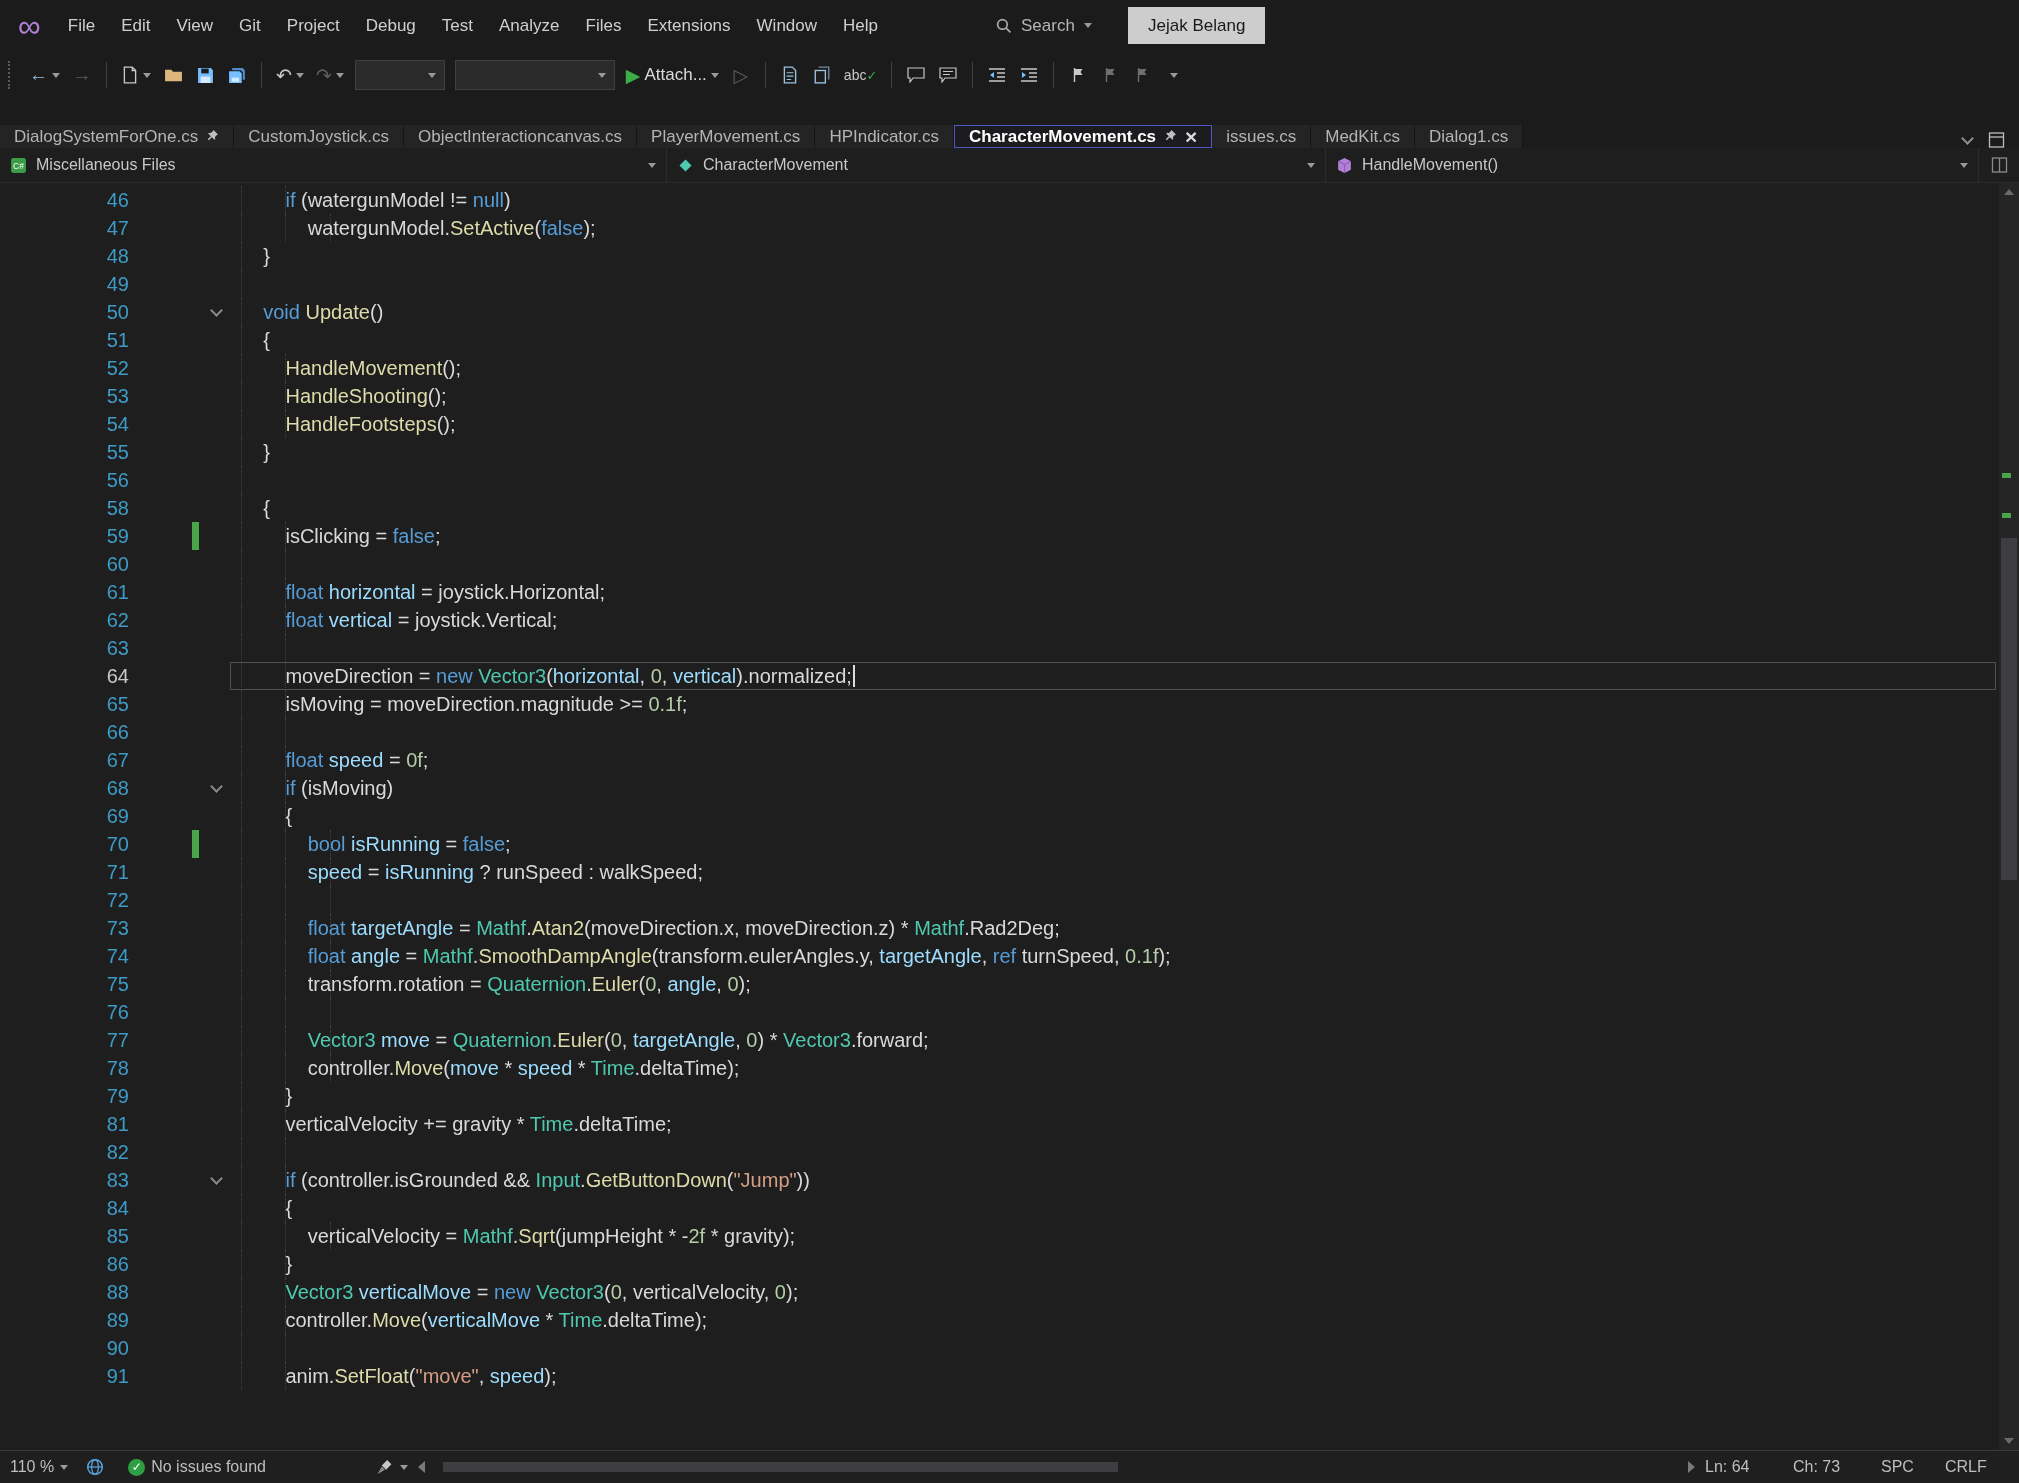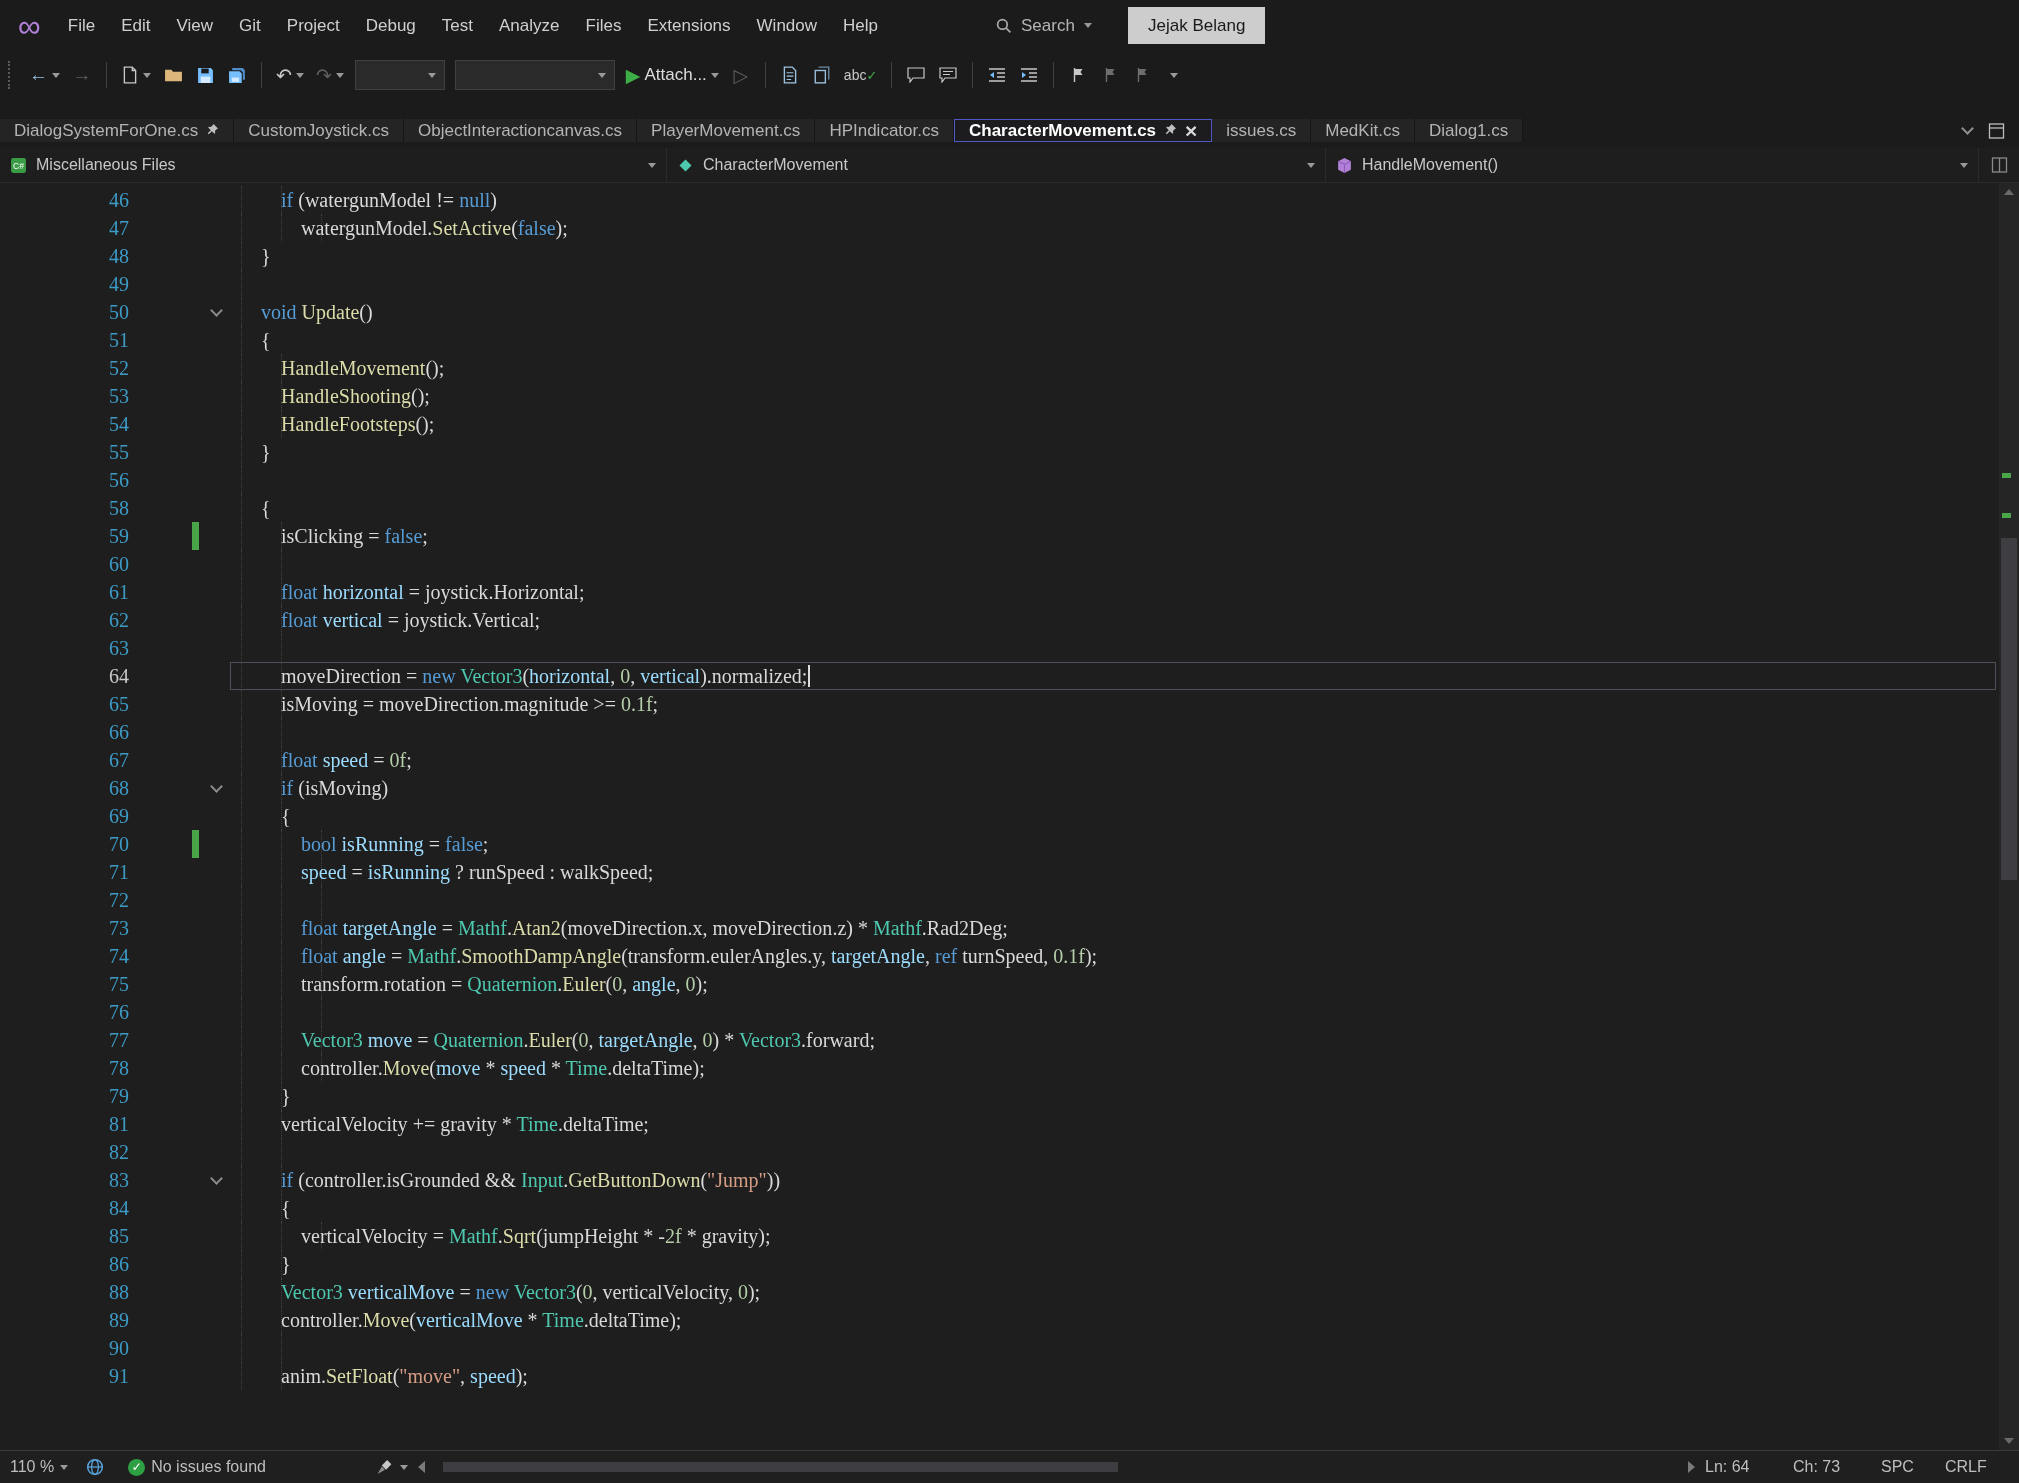--- a/index.html
+++ b/index.html
@@ -26,38 +26,38 @@
   .tsep{width:1px;height:26px;background:#3F3F46;margin:0 7px;flex:0 0 auto}
   .tcombo{height:30px;border:1px solid #3F3F46;background:#2A2A2B;display:flex;align-items:center;justify-content:flex-end;padding:0 8px;margin:0 4px}
   .tcombo.c1{width:90px}.tcombo.c2{width:160px}
   .caret{width:0;height:0;border-left:4px solid transparent;border-right:4px solid transparent;border-top:5px solid #9A9A9A;display:inline-block}
   .abc-icon{font-size:14px;color:#C8C8C8;letter-spacing:0}
   .abc-icon .chk{color:#3DAE46;font-size:13px}
 
   .spacer-row{height:14px;flex:0 0 auto;background:#1B1B1C}
 
   
-  .tabstrip{height:35px;flex:0 0 auto;background:#1B1B1C;display:flex;align-items:center}
+  .tabstrip{height:35px;flex:0 0 auto;background:#1B1B1C;display:flex;align-items:flex-end}
   .tab{display:flex;align-items:center;gap:8px;padding:0 14px;font-size:17px;color:#B4B4B4;background:#242425;border-right:1px solid #151515;cursor:default;white-space:nowrap}
   .tab.active{background:#1C1C1F;color:#FFFFFF;font-weight:bold;border:1px solid var(--tab_accent)}
   .tab-x{font-size:21px;line-height:1;color:#D8D8D8}
   .tabstrip-right{margin-left:auto;display:flex;align-items:center;gap:16px;padding:0 14px;color:#B4B4B4}
   .chev{width:9px;height:9px;border-right:2px solid #909090;border-bottom:2px solid #909090;transform:rotate(45deg);display:inline-block}
 
   
   .navbar{height:35px;flex:0 0 auto;background:#1E1E1E;border-bottom:1px solid #2B2B2B;display:flex;align-items:stretch}
   .nav-section{display:flex;align-items:center;gap:9px;padding:0 10px;font-size:16px;color:#C8C8C8;border-right:1px solid #2B2B2B}
   .nav-section .caret{margin-left:auto}
   .ns1{width:667px}.ns2{width:659px}.ns3{flex:1}
   .nav-right{width:40px;display:flex;align-items:center;justify-content:center}
 
   
   .editor{flex:1;position:relative;overflow:hidden;background:#1E1E1E}
   .code-lines{position:absolute;left:0;top:0;right:20px;bottom:0;overflow:hidden;padding-top:3px}
-  .row{height:28px;position:relative;font-family:Liberation Serif, serif;font-size:20px;line-height:28px;white-space:pre}
+  .row{height:28px;position:relative;font-family:Liberation Sans, sans-serif;font-size:20px;line-height:28px;white-space:pre}
   .ln{position:absolute;left:0;width:129px;text-align:right;color:var(--line_number)}
   .ln.cur{color:var(--line_number_active)}
   .chg{position:absolute;left:192px;width:7px;top:0;bottom:0;background:var(--change_bar)}
   .fold{position:absolute;left:204px;width:24px;top:0;bottom:0;display:flex;align-items:center;justify-content:center}
   .fold .chev{border-color:#8A8A8A;margin-top:-4px}
   .guide{position:absolute;top:0;bottom:0;width:0;border-left:1px dotted #414141}
   .code{position:absolute;left:241px;top:0}
   .cur-box{position:absolute;left:230px;right:3px;top:0;bottom:0;border:1px solid #50505A}
   .cursor{display:inline-block;width:0;height:22px;border-left:2px solid #DCDCDC;vertical-align:-4px;margin-left:1px}
   .tk-p{color:var(--plain)}.tk-k{color:var(--keyword)}.tk-t{color:var(--type)}.tk-m{color:var(--method)}

